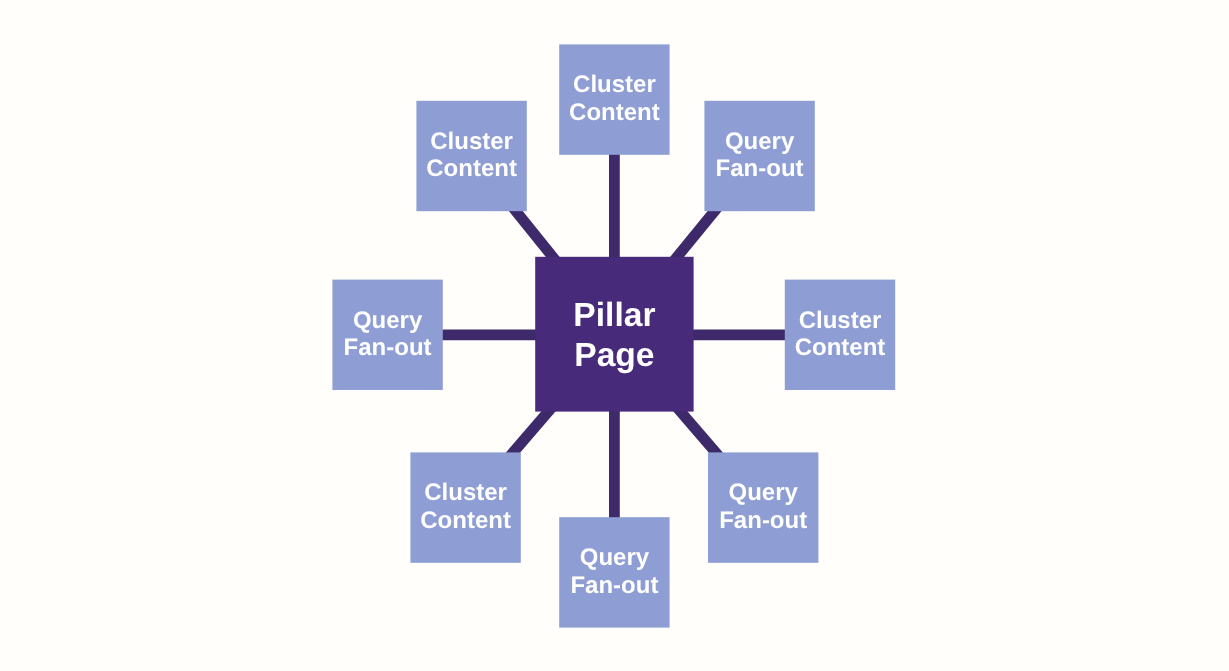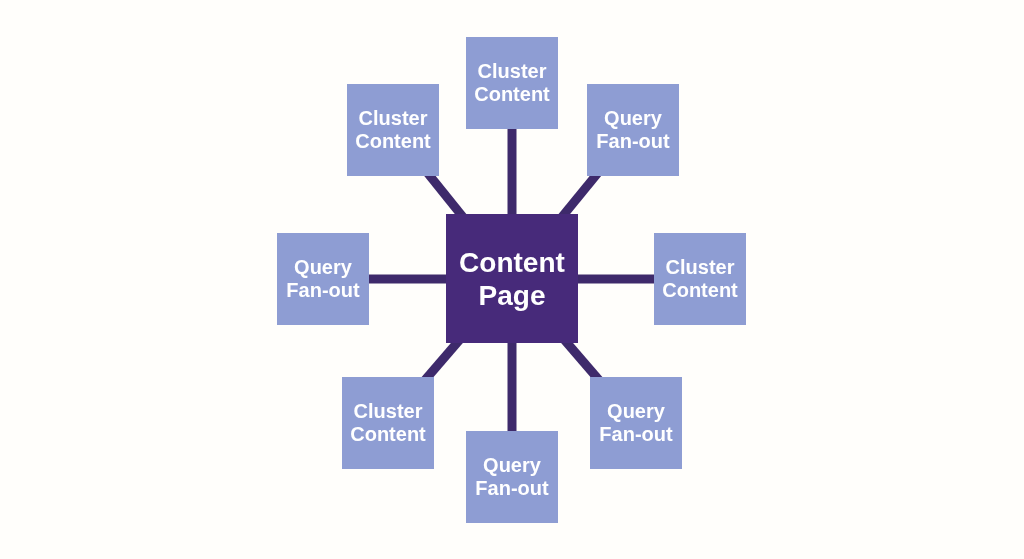--- a/index.html
+++ b/index.html
@@ -90,15 +90,15 @@
   <div class="node node--satellite pos-bottom-right">Query Fan-out</div>
 
   <div class="node node--satellite pos-bottom">Query Fan-out</div>
 
   <div class="node node--satellite pos-bottom-left">Cluster Content</div>
 
   <div class="node node--satellite pos-left">Query Fan-out</div>
 
   <div class="node node--satellite pos-top-left">Cluster Content</div>
 
-  <div class="node node--center">Content Page</div>
+  <div class="node node--center">Pillar Page</div>
 
 </div>
 
 </body></html>

